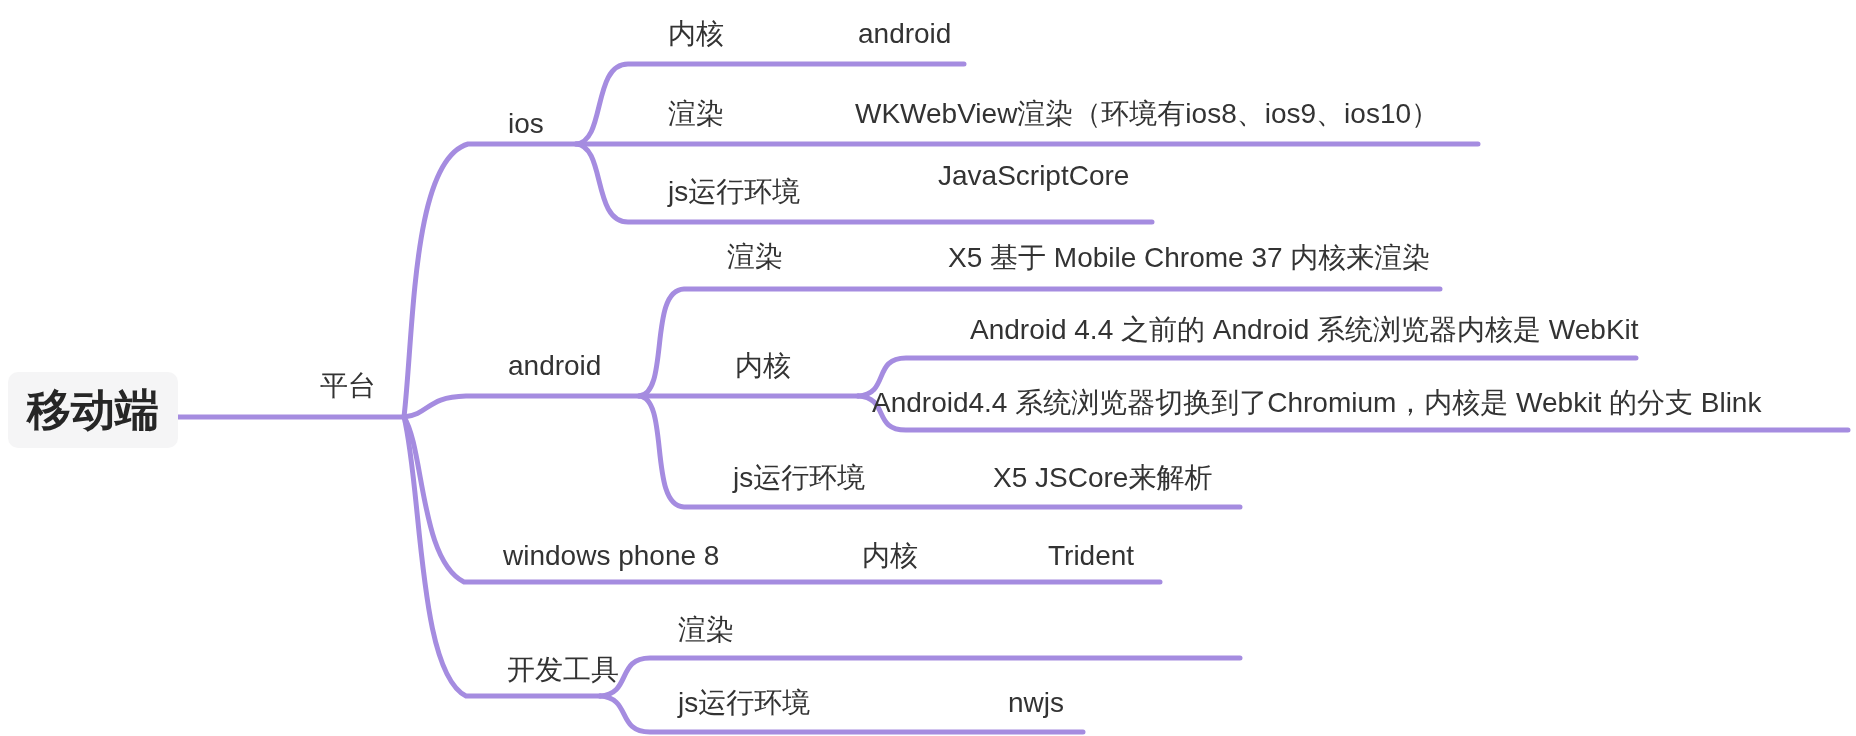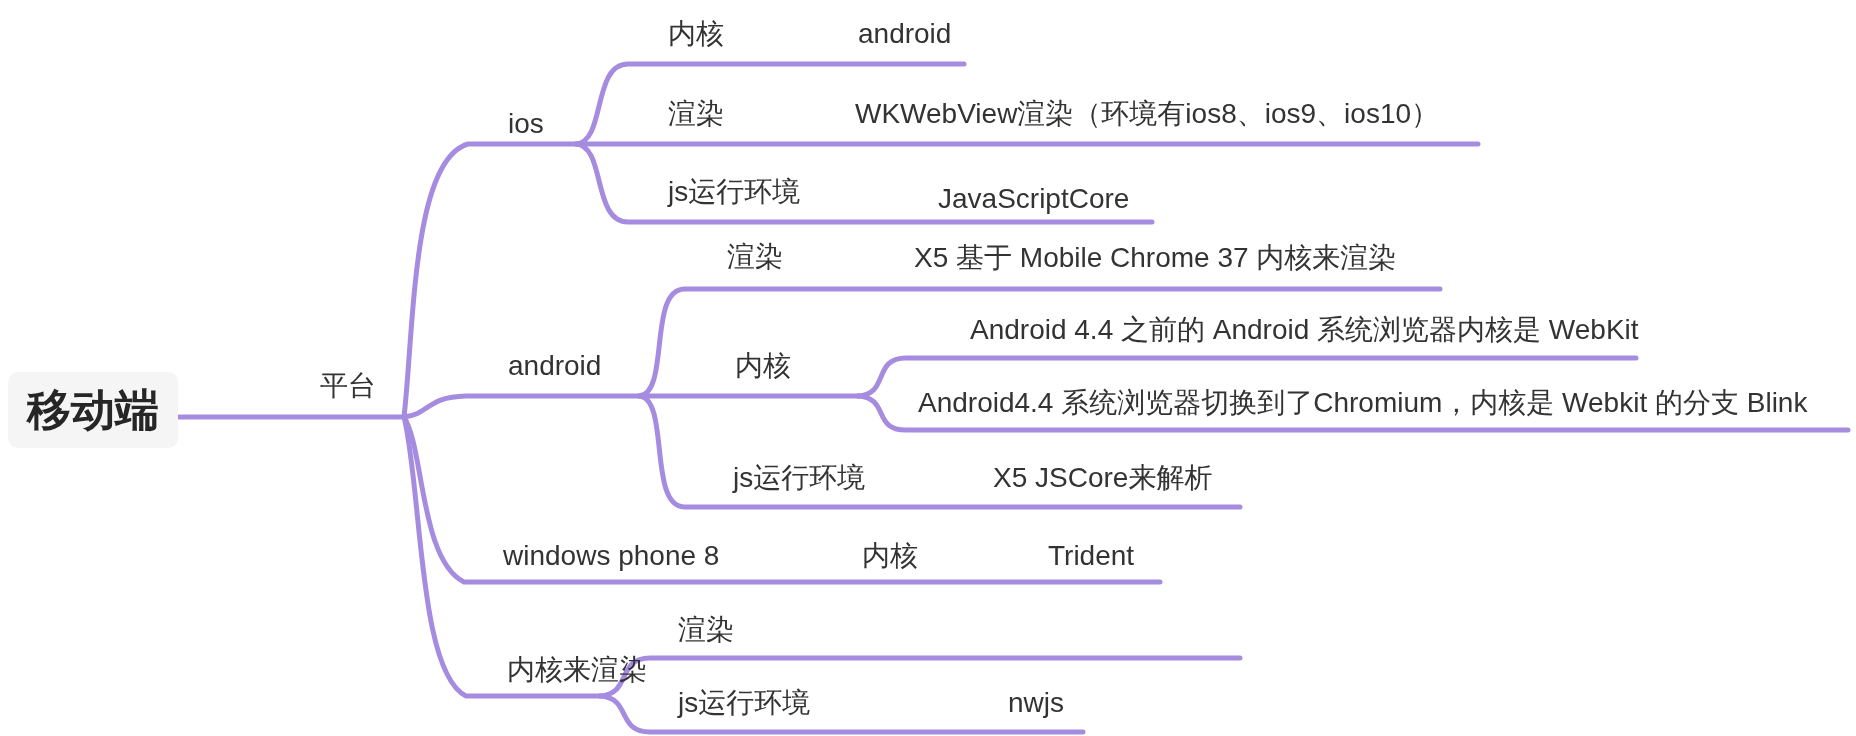--- a/index.html
+++ b/index.html
@@ -59,33 +59,33 @@
   <div class="root-box">移动端</div>
 
   <span class="nd" style="left:320px;top:386px">平台</span>
 
   <span class="nd" style="left:508px;top:124px">ios</span>
   <span class="nd" style="left:668px;top:34px">内核</span>
   <span class="nd" style="left:858px;top:34px">android</span>
   <span class="nd" style="left:668px;top:114px">渲染</span>
   <span class="nd" style="left:855px;top:114px">WKWebView渲染（环境有ios8、ios9、ios10）</span>
   <span class="nd" style="left:668px;top:192px">js运行环境</span>
-  <span class="nd" style="left:938px;top:199px">JavaScriptCore</span>
+  <span class="nd" style="left:938px;top:176px">JavaScriptCore</span>
 
   <span class="nd" style="left:508px;top:366px">android</span>
   <span class="nd" style="left:727px;top:257px">渲染</span>
-  <span class="nd" style="left:914px;top:258px">X5 基于 Mobile Chrome 37 内核来渲染</span>
+  <span class="nd" style="left:948px;top:258px">X5 基于 Mobile Chrome 37 内核来渲染</span>
   <span class="nd" style="left:735px;top:366px">内核</span>
   <span class="nd" style="left:970px;top:330px">Android 4.4 之前的 Android 系统浏览器内核是 WebKit</span>
-  <span class="nd" style="left:918px;top:403px">Android4.4 系统浏览器切换到了Chromium，内核是 Webkit 的分支 Blink</span>
+  <span class="nd" style="left:872px;top:403px">Android4.4 系统浏览器切换到了Chromium，内核是 Webkit 的分支 Blink</span>
   <span class="nd" style="left:733px;top:478px">js运行环境</span>
   <span class="nd" style="left:993px;top:478px">X5 JSCore来解析</span>
 
   <span class="nd" style="left:503px;top:556px">windows phone 8</span>
   <span class="nd" style="left:862px;top:556px">内核</span>
   <span class="nd" style="left:1048px;top:556px">Trident</span>
 
-  <span class="nd" style="left:507px;top:670px">内核来渲染</span>
+  <span class="nd" style="left:507px;top:670px">开发工具</span>
   <span class="nd" style="left:678px;top:630px">渲染</span>
   <span class="nd" style="left:678px;top:703px">js运行环境</span>
   <span class="nd" style="left:1008px;top:703px">nwjs</span>
 
 </div>
 
 </body></html>

